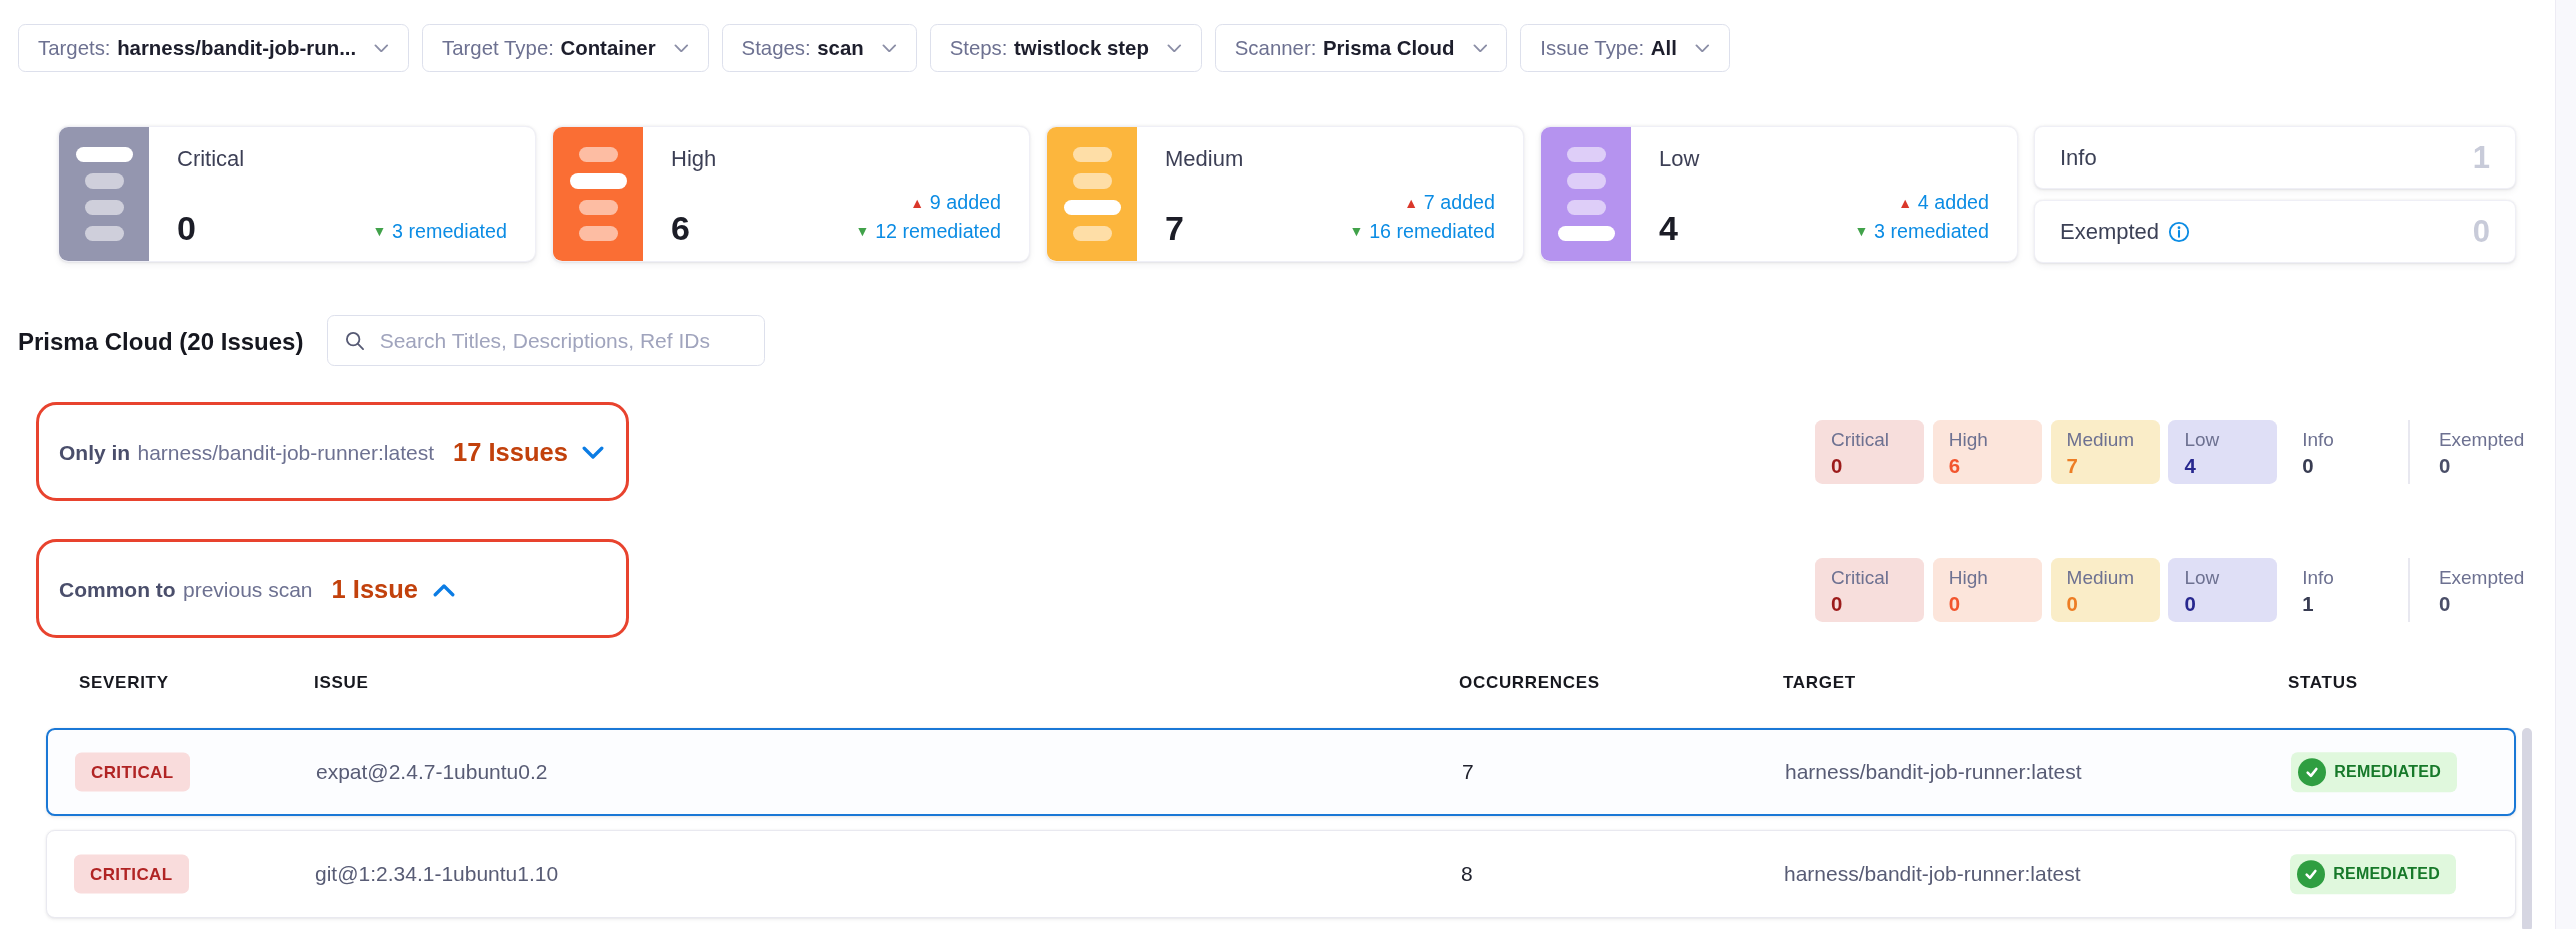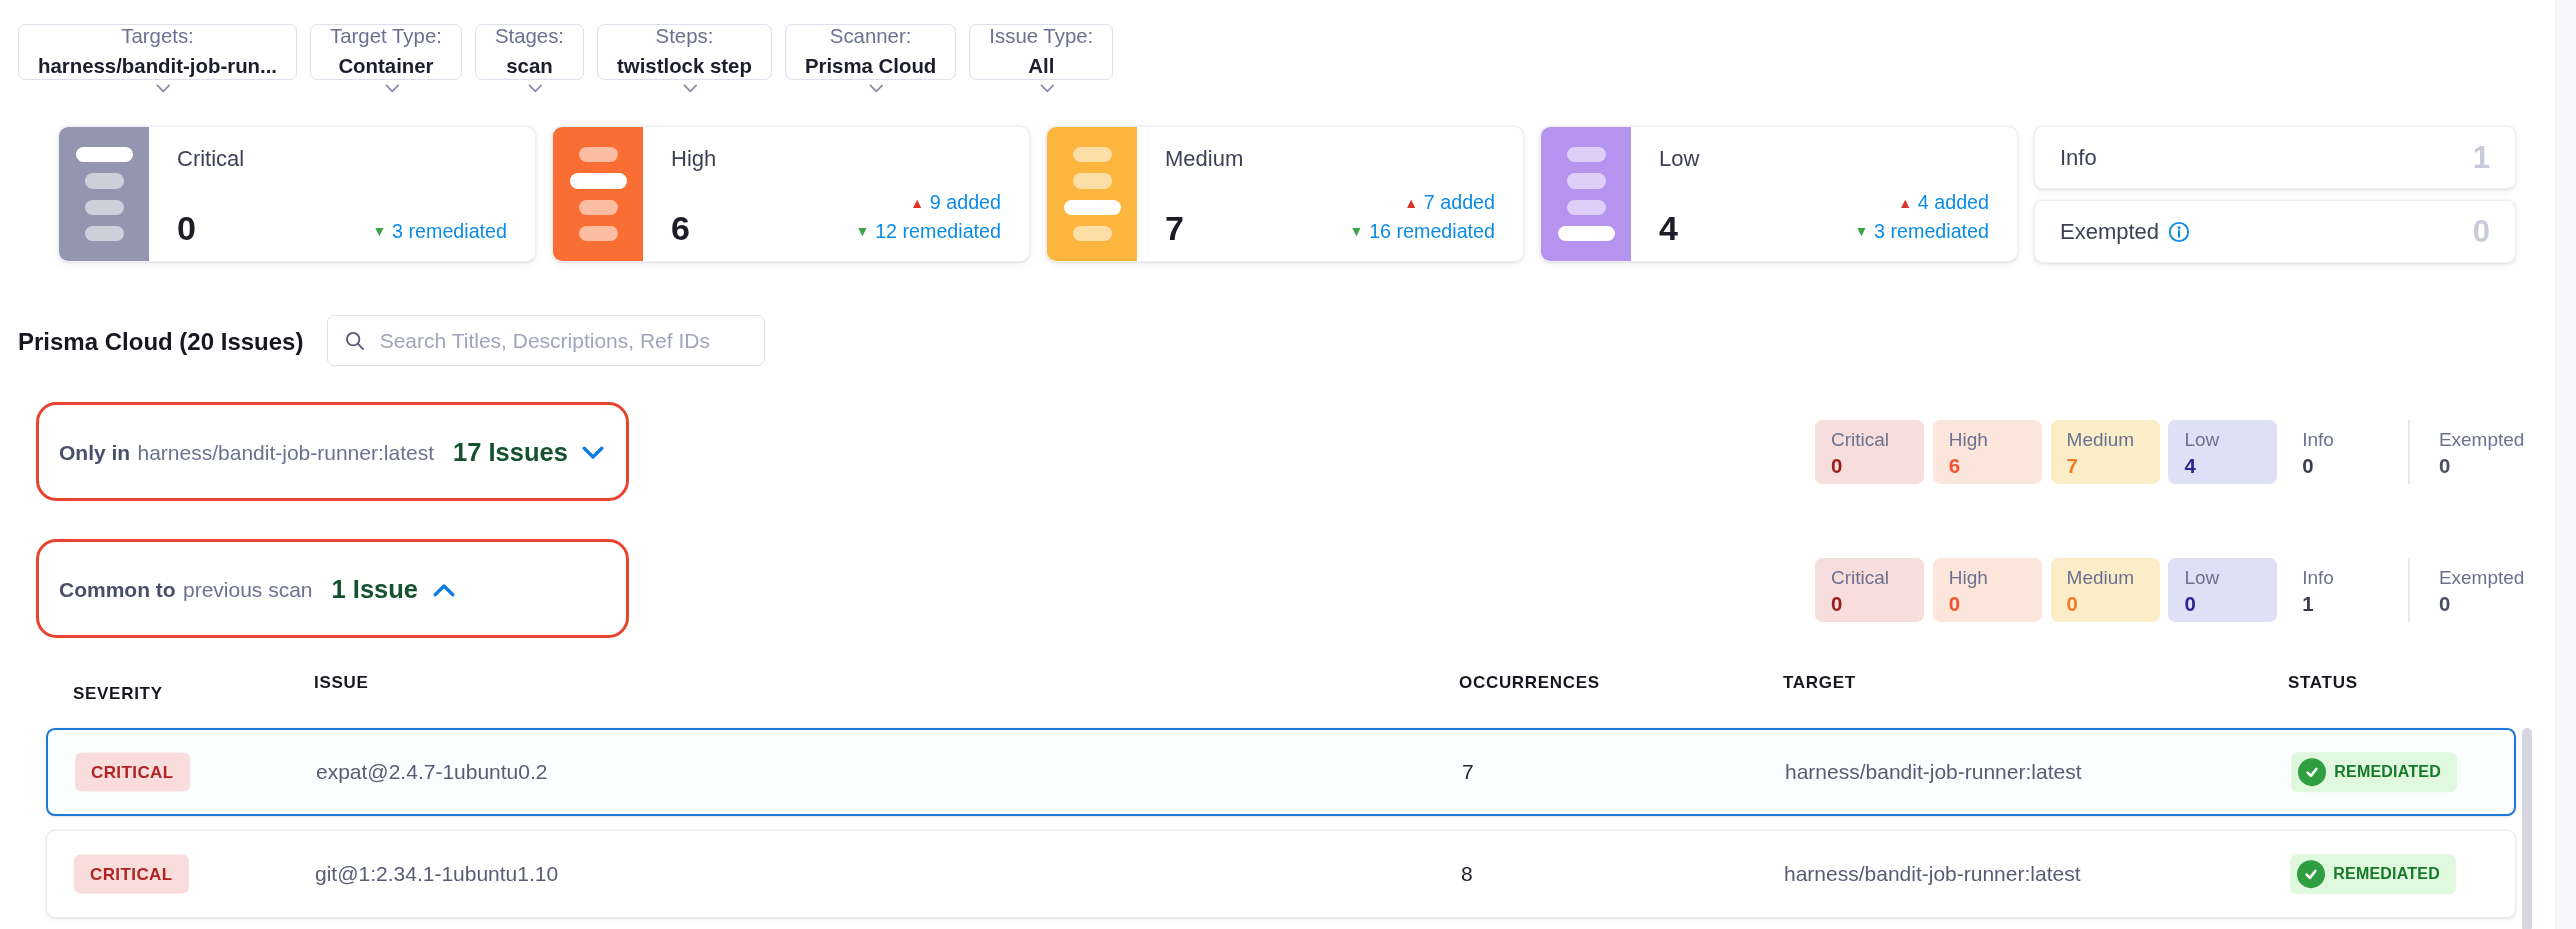--- a/index.html
+++ b/index.html
@@ -3,24 +3,23 @@
 <meta charset="utf-8">
 <style>
   html,body{margin:0;padding:0;}
   #root{
     position:relative;width:2576px;height:930px;background:#ffffff;
     font-family:"Liberation Sans",sans-serif;overflow:hidden;color:#23242e;
   }
   
   .filter-bar{position:absolute;left:18px;top:24px;display:flex;gap:13px;align-items:center;}
   .filter-btn{
-    height:56px;background:#fff;border:1.5px solid #dde0ec;border-radius:7.3px;
+    height:48px;background:#fff;border:1.5px solid #dde0ec;border-radius:7.3px;
     display:inline-flex;align-items:center;gap:6.6px;padding:0 19px;font-size:20.4px;cursor:pointer;
     font-family:inherit;
-    flex-direction:column;
   }
   .f-label{color:#6d7191;}
   .f-value{color:#1d1e2c;font-weight:700;}
   .f-chevron{margin-left:11.7px;color:#8b8ea6;display:inline-flex;}
   .comparing{position:absolute;right:29px;top:36px;font-size:21px;color:#1b1c26;white-space:nowrap;}
   .comparing b{font-weight:700;}
   .comparing .cmp-to{margin-left:11.7px;font-weight:700;}
   
   .summary-row{position:absolute;left:58px;top:126px;width:2459px;display:flex;gap:16px;}
   .sev-card{
@@ -66,21 +65,21 @@
   .search-box input::placeholder{color:#a0a4bd;}
   
   .annotation{position:absolute;left:36px;width:593px;border:3.6px solid #e8432e;border-radius:20.4px;box-sizing:border-box;}
   .ann-only{top:402px;height:99px;}
   .ann-common{top:539px;height:99px;}
   .group-row{position:absolute;left:59px;display:flex;align-items:center;cursor:pointer;}
   .gr-only{top:438px;}
   .gr-common{top:575px;}
   .g-prefix{font-weight:700;color:#4a4e6b;font-size:21px;text-align:right;}
   .g-name{color:#6d7191;font-size:21px;margin-left:7.3px;}
-  .g-count{font-weight:700;color:#14532d;font-size:25.5px;margin-left:19px;}
+  .g-count{font-weight:700;color:#c2410c;font-size:25.5px;margin-left:19px;}
   .g-chevron{margin-left:14.6px;color:#0b7ce4;display:inline-flex;}
   .pill-row{position:absolute;left:1815px;display:flex;align-items:center;}
   .pr-only{top:420px;}
   .pr-common{top:558px;}
   .pill{width:109px;height:64px;border-radius:7.3px;box-sizing:border-box;padding:8.8px 0 0 16px;margin-right:8.8px;}
   .p-critical{background:#f7dedc;}
   .p-high{background:#fce5db;}
   .p-medium{background:#faedc8;}
   .p-low{background:#dfdff6;}
   .p-info,.p-exempted{background:transparent;}
@@ -88,21 +87,21 @@
   .pill-value{font-size:20.4px;font-weight:700;margin-top:4.4px;color:#3c4156;}
   .p-critical .pill-value{color:#9c1b1b;}
   .p-high .pill-value{color:#f2552e;}
   .p-medium .pill-value{color:#ed7d24;}
   .p-low .pill-value{color:#28288f;}
   .p-info .pill-value{color:#383c52;}
   .p-exempted .pill-value{color:#4a4e68;}
   .pill-divider{width:1.5px;height:64px;background:#e8e8f0;margin:0 13px 0 4.4px;}
   
   .th{position:absolute;top:673px;font-size:17px;font-weight:700;color:#17181f;letter-spacing:0.7px;}
-  .th-severity{left:73px;margin-top:11px;}
+  .th-severity{left:79px;}
   .th-issue{left:314px;}
   .th-occurrences{left:1459px;}
   .th-target{left:1783px;}
   .th-status{left:2288px;}
   .issue-row{
     position:absolute;left:46px;width:2470px;height:88px;background:#fff;
     border:0.7px solid #e9e9f0;border-radius:8.8px;box-sizing:border-box;cursor:pointer;
     box-shadow:0 0.7px 2.2px rgba(40,41,61,0.08),0 1.5px 4.4px rgba(40,41,61,0.04);
   }
   .row-1{top:728px;}

